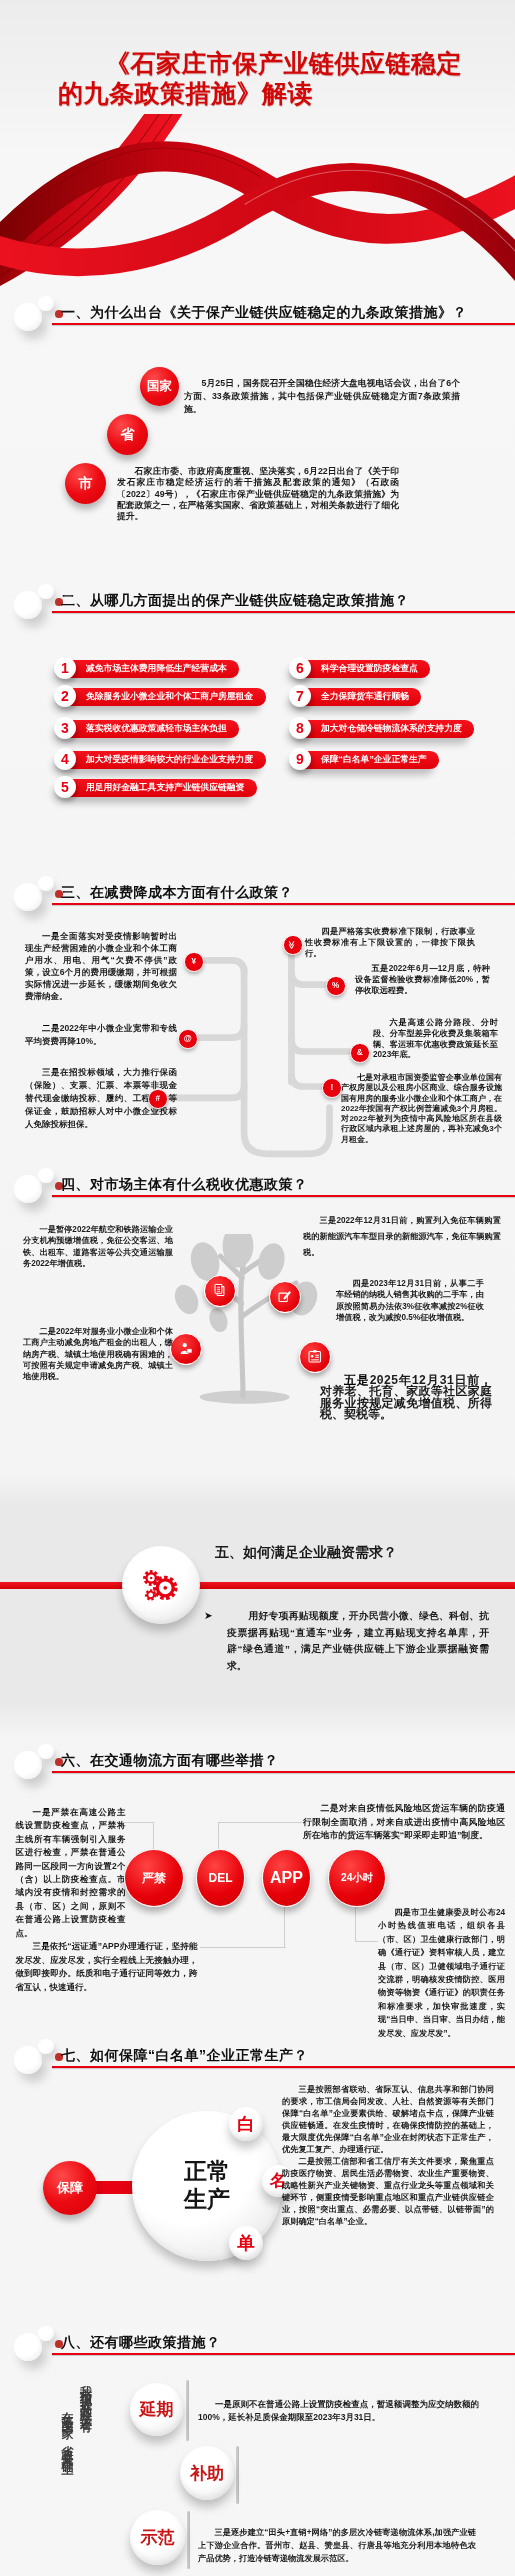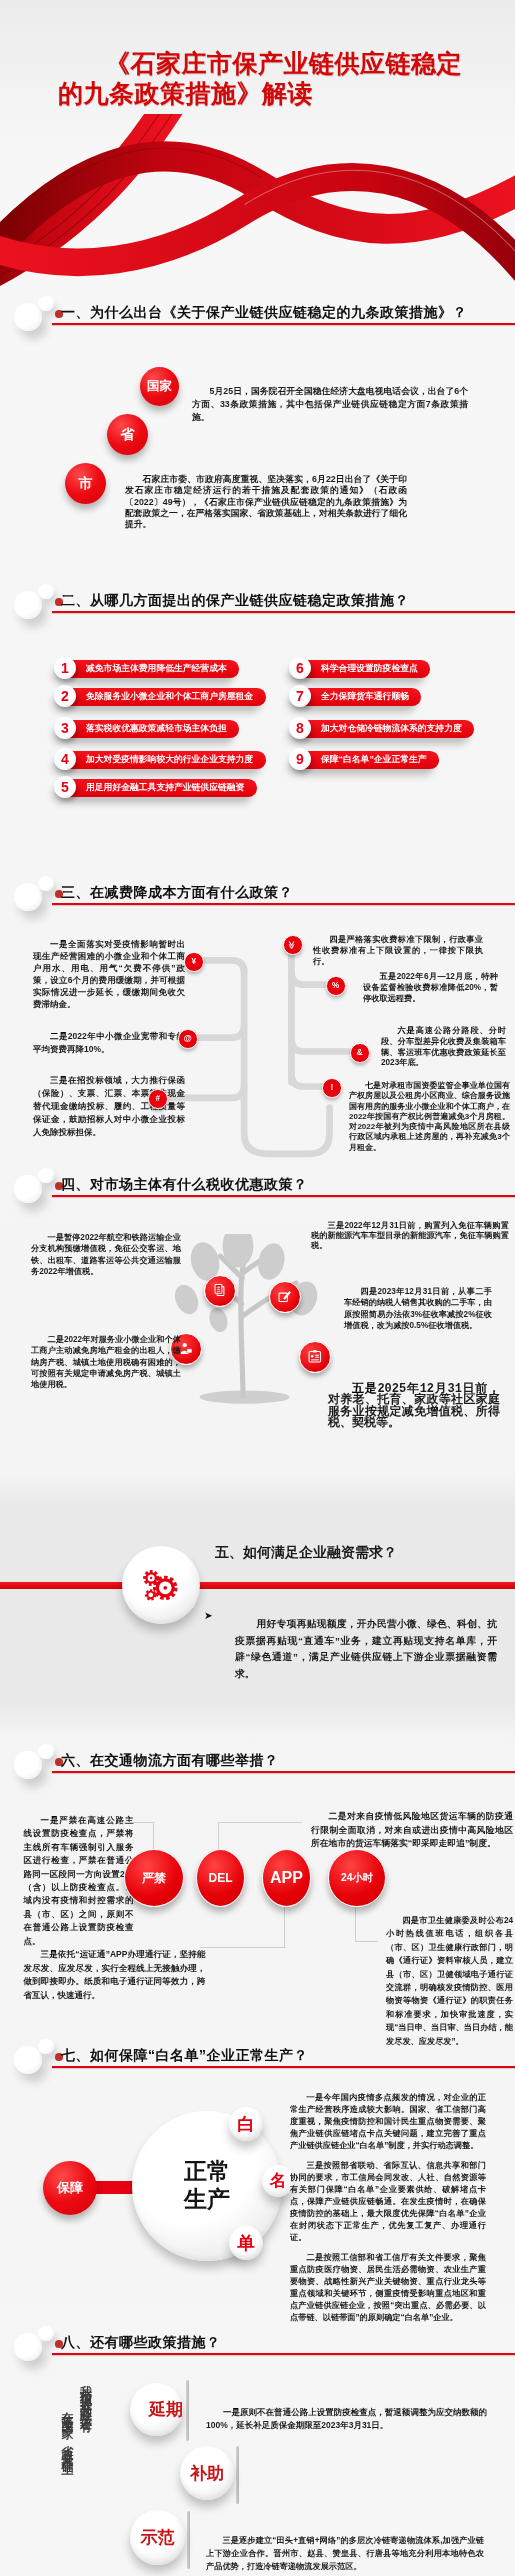--- a/index.html
+++ b/index.html
@@ -14,21 +14,21 @@
   .sec{position:absolute;left:0;width:515px;height:36px;}
   .sec h2{position:absolute;left:61px;top:0;margin:0;font-size:14px;font-weight:900;color:#101010;letter-spacing:0.5px;white-space:nowrap;}
   .sec .line{position:absolute;left:52px;right:0;top:19px;height:1.5px;background:#e60012;box-shadow:0 1px 1px rgba(0,0,0,.18);}
   .dec{position:absolute;left:13.4px;top:-7.2px;width:54px;height:49px;}
   .dec .big{position:absolute;left:1px;top:6.2px;width:28px;height:28px;border-radius:50%;
             background:radial-gradient(circle at 35% 30%,#fff 55%,#e7e7e7);box-shadow:5.2px 8.2px 9.3px rgba(0,0,0,.16);}
   .dec .small{position:absolute;left:25px;top:-1px;width:15.5px;height:15.5px;border-radius:50%;
             background:radial-gradient(circle at 35% 30%,#fff 55%,#e9e9e9);box-shadow:3.6px 6.2px 6.2px rgba(0,0,0,.12);}
   .dec .dot{position:absolute;left:42px;top:13.4px;width:7.7px;height:7.7px;border-radius:50%;background:#bf2f28;}
   
-  .p{position:absolute;margin:8px;font-weight:600;color:#1c1c1c;text-align:justify;text-indent:2em;}
+  .p{position:absolute;margin:0;font-weight:600;color:#1c1c1c;text-align:justify;text-indent:2em;}
   .p b{font-weight:900;color:#000;}
   
   .rc{position:absolute;border-radius:50%;color:#fff;font-weight:700;display:flex;align-items:center;justify-content:center;
       background:radial-gradient(circle at 35% 28%,#ff4a4a 0%,#ec0a12 50%,#d50008 100%);
       box-shadow:0 5.2px 7.2px rgba(0,0,0,.28);}
   
   .pill{position:absolute;height:17.5px;background:linear-gradient(180deg,#f5121c,#e0000a);border-radius:8.8px;
         color:#fff;font-size:8.8px;font-weight:700;line-height:17.5px;padding:0 12.4px 0 28px;white-space:nowrap;
         box-shadow:-5.2px 6.2px 7.2px rgba(0,0,0,.22);}
   .pill .num{position:absolute;left:-4.1px;top:-2.6px;width:22px;height:22px;border-radius:50%;text-align:center;line-height:22px;
@@ -243,21 +243,21 @@
         <circle cx="10" cy="14" r="2.5" fill="#fff" stroke="none"></circle>
         <line x1="16" y1="12" x2="23" y2="12"></line>
         <line x1="16" y1="16" x2="23" y2="16"></line>
         <line x1="8" y1="21" x2="23" y2="21"></line>
       </svg>
   </div>
 
   <p class="p" style="left:23px;top:1224px;width:150px;font-size:8.2px;line-height:11.3px;"><b>一是</b><span>暂停2022年航空和铁路运输企业分支机构预缴增值税，免征公交客运、地铁、出租车、道路客运等公共交通运输服务2022年增值税。</span></p>
   <p class="p" style="left:23px;top:1326px;width:150px;font-size:8.2px;line-height:11.3px;"><b>二是</b><span>2022年对服务业小微企业和个体工商户主动减免房地产租金的出租人，缴纳房产税、城镇土地使用税确有困难的，可按照有关规定申请减免房产税、城镇土地使用税。</span></p>
 
-  <p class="p" style="left:303px;top:1213px;width:198px;font-size:8.2px;line-height:10px;"><b>三是</b><span>2022年12月31日前，购置列入免征车辆购置税的新能源汽车车型目录的新能源汽车，免征车辆购置税。</span></p>
+  <p class="p" style="left:303px;top:1213px;width:198px;font-size:8.2px;line-height:16px;"><b>三是</b><span>2022年12月31日前，购置列入免征车辆购置税的新能源汽车车型目录的新能源汽车，免征车辆购置税。</span></p>
   <p class="p" style="left:336px;top:1278px;width:148px;font-size:8.2px;line-height:11.3px;"><b>四是</b><span>2023年12月31日前，从事二手车经销的纳税人销售其收购的二手车，由原按照简易办法依3%征收率减按2%征收增值税，改为减按0.5%征收增值税。</span></p>
   <p class="p" style="left:320px;top:1376px;width:172px;font-size:12px;line-height:11.3px;font-family:Liberation Mono, monospace;"><b>五是</b><span>2025年12月31日前，对养老、托育、家政等社区家庭服务业按规定减免增值税、所得税、契税等。</span></p>
 
   <div class="band5" style="top:1475px;height:264px;"></div>
   <div class="redband" style="top:1582px;"></div>
   <div class="wc" style="left:122px;top:1546px;width:78px;height:78px;">
     <svg width="47" height="47" viewBox="0 0 100 100">
       <g stroke="#e60012" fill="none">
         <circle cx="58" cy="55" r="21" stroke-width="10" stroke-dasharray="7 5"></circle>
         <circle cx="58" cy="55" r="17" stroke-width="7"></circle>
@@ -336,21 +336,20 @@
       <span>白</span>
     </div>
   <div class="wc" style="left:262px;top:2165px;width:32px;height:32px;font-size:16.5px;font-weight:900;color:#e60012;">
       <span>名</span>
     </div>
   <div class="wc" style="left:229px;top:2226px;width:34px;height:34px;font-size:17.5px;font-weight:900;color:#e60012;">
       <span>单</span>
     </div>
 
   <div class="abs" style="left:282px;top:2084px;width:212px;">
-    <p class="p" style="position:static;font-size:8.2px;line-height:12px;margin-bottom:6.2px;"><b>一是</b><span>今年国内疫情多点频发的情况，对企业的正常生产经营秩序造成较大影响。国家、省工信部门高度重视，聚焦疫情防控和国计民生重点物资需要、聚焦产业链供应链堵点卡点关键问题，建立完善了重点产业链供应链企业“白名单”制度，并实行动态调整。</span></p>
     <p class="p" style="position:static;font-size:8.2px;line-height:12px;"><b>三是</b><span>按照部省联动、省际互认、信息共享和部门协同的要求，市工信局会同发改、人社、自然资源等有关部门保障“白名单”企业要素供给、破解堵点卡点，保障产业链供应链畅通。在发生疫情时，在确保疫情防控的基础上，最大限度优先保障“白名单”企业在封闭状态下正常生产，优先复工复产、办理通行证。</span></p>
     <p class="p" style="position:static;font-size:8.2px;line-height:12px;margin-bottom:6.2px;"><b>二是</b><span>按照工信部和省工信厅有关文件要求，聚焦重点防疫医疗物资、居民生活必需物资、农业生产重要物资、战略性新兴产业关键物资、重点行业龙头等重点领域和关键环节，侧重疫情受影响重点地区和重点产业链供应链企业，按照“突出重点、必需必要、以点带链、以链带面”的原则确定“白名单”企业。</span></p>
   </div>
 
   <div class="sec" style="top:2334px;">
     <div class="dec">
         <span class="big"></span>
         <span class="small"></span>
         <span class="dot"></span>
       </div>
@@ -360,21 +359,21 @@
 
   <div class="vtext" style="left:58px;top:2375px;height:232px;">
     <span>我市细化提升的政策还有：</span>
     <span style="padding-top:27px;">在落实国家、省政策基础上，</span>
   </div>
 
   <div class="vbar" style="left:186px;top:2380px;height:61px;"></div>
   <div class="vbar" style="left:236px;top:2446px;height:58px;"></div>
   <div class="vbar" style="left:187px;top:2511px;height:58px;"></div>
 
-  <div class="wc" style="left:130px;top:2383px;width:53px;height:53px;font-size:17px;font-weight:800;color:#c81414;justify-content:flex-end;">
+  <div class="wc" style="left:130px;top:2383px;width:53px;height:53px;font-size:17px;font-weight:800;color:#c81414;">
       <span>延期</span>
     </div>
   <div class="wc" style="left:180px;top:2446px;width:54px;height:54px;font-size:17px;font-weight:800;color:#c81414;">
       <span>补助</span>
     </div>
   <div class="wc" style="left:130px;top:2510px;width:55px;height:55px;font-size:17px;font-weight:800;color:#c81414;">
       <span>示范</span>
     </div>
 
   <p class="p" style="left:198px;top:2398px;width:281px;font-size:8.5px;line-height:13px;"><b>一是</b><span>原则不在普通公路上设置防疫检查点，暂退额调整为应交纳数额的100%，延长补足质保金期限至2023年3月31日。</span></p>

